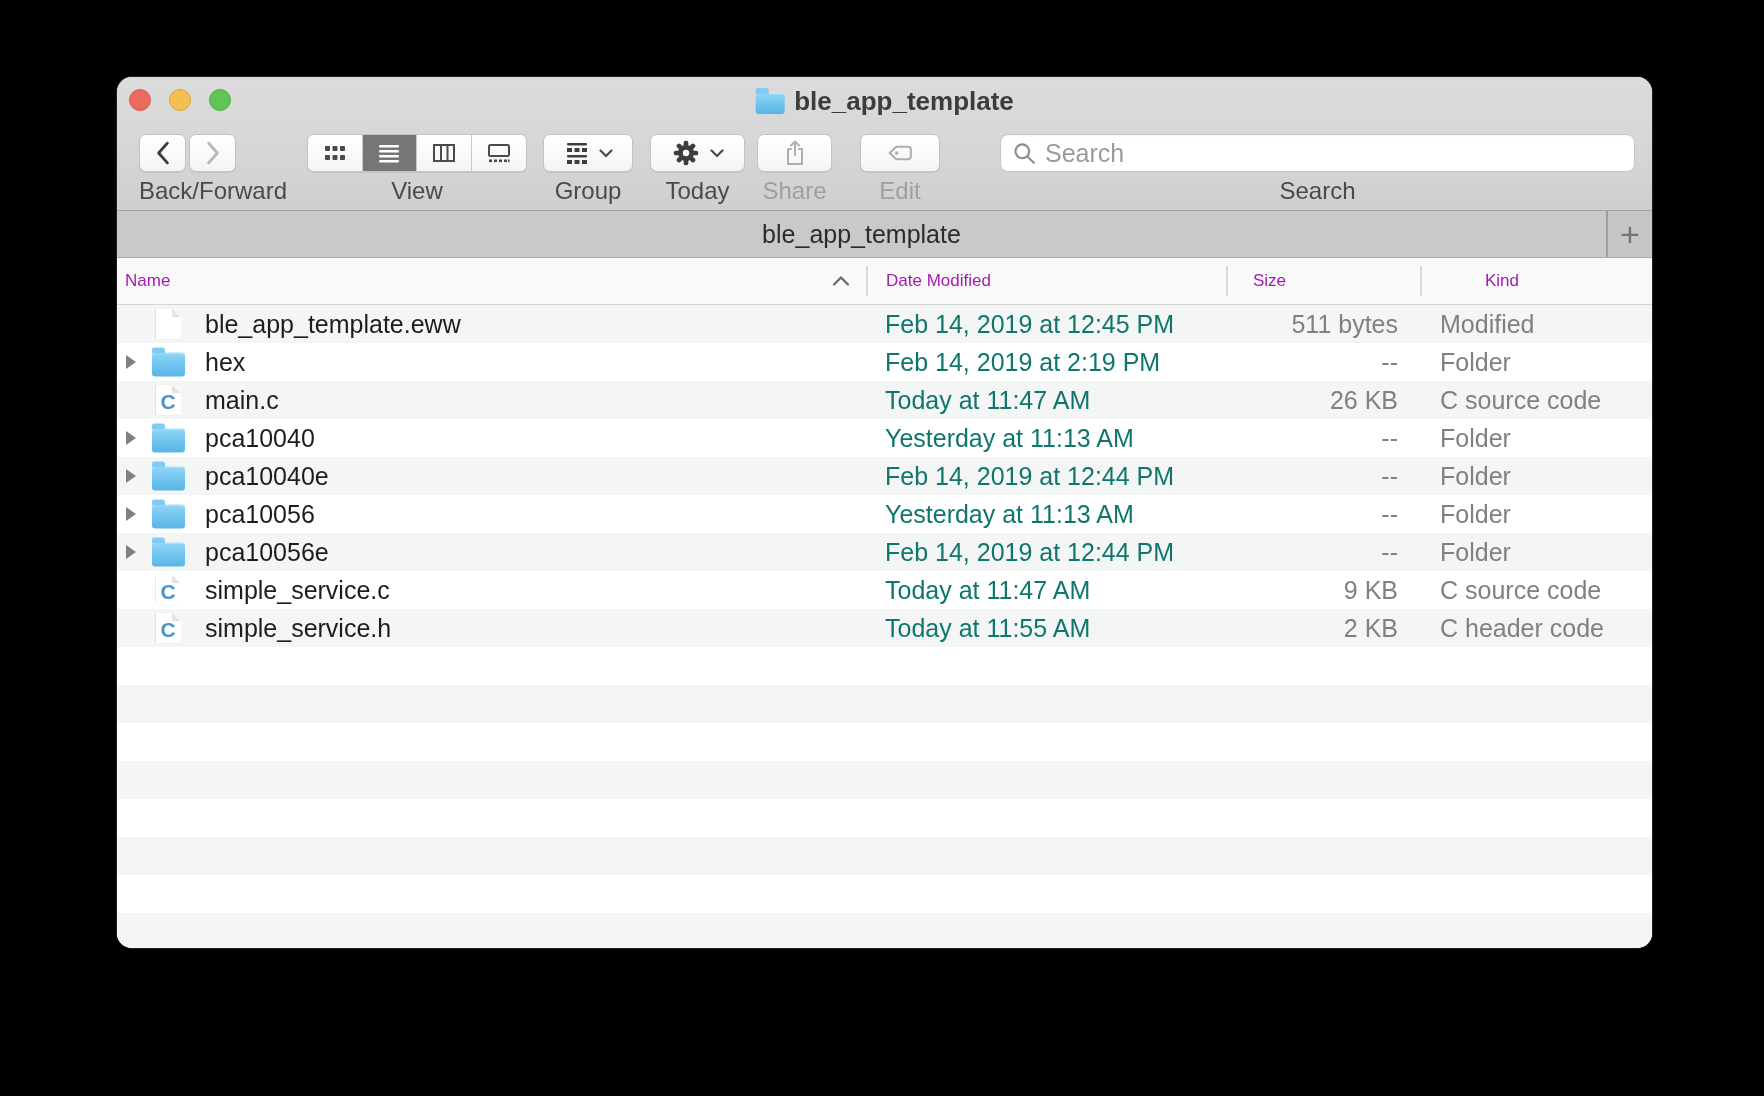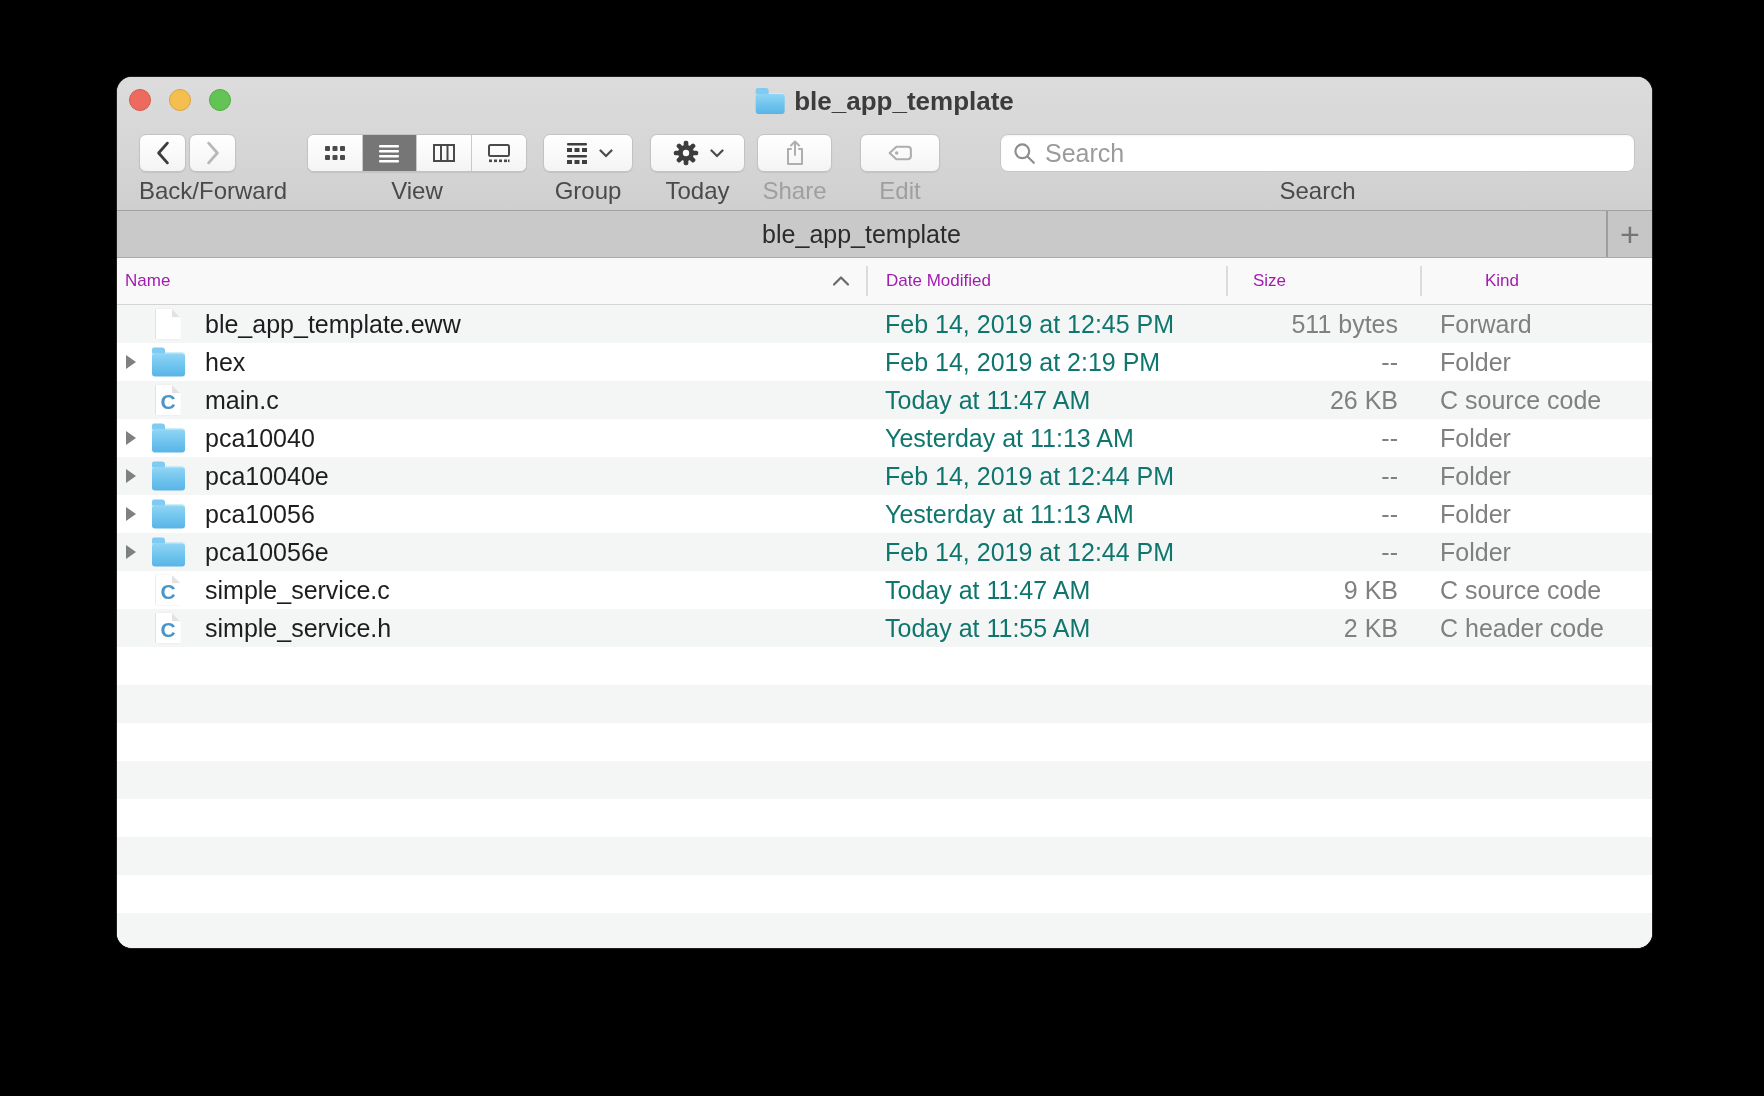--- a/index.html
+++ b/index.html
@@ -280,21 +280,21 @@
     </div>
 
     <div class="list">
         <div class="row alt">
           <span class="cell-icon">
             <span class="page"></span>
           </span>
           <span class="cell-name">ble_app_template.eww</span>
           <span class="cell-date">Feb 14, 2019 at 12:45 PM</span>
           <span class="cell-size">511 bytes</span>
-          <span class="cell-kind">Forward</span>
+          <span class="cell-kind">Modified</span>
         </div>
         <div class="row">
           <span class="cell-disclosure"><svg width="12" height="15" viewBox="0 0 12 15">
               <polygon points="1,0.5 11,7.5 1,14.5" fill="#7e8082"></polygon>
             </svg></span>
           <span class="cell-icon">
             <span class="folder"></span>
           </span>
           <span class="cell-name">hex</span>
           <span class="cell-date">Feb 14, 2019 at 2:19 PM</span>

